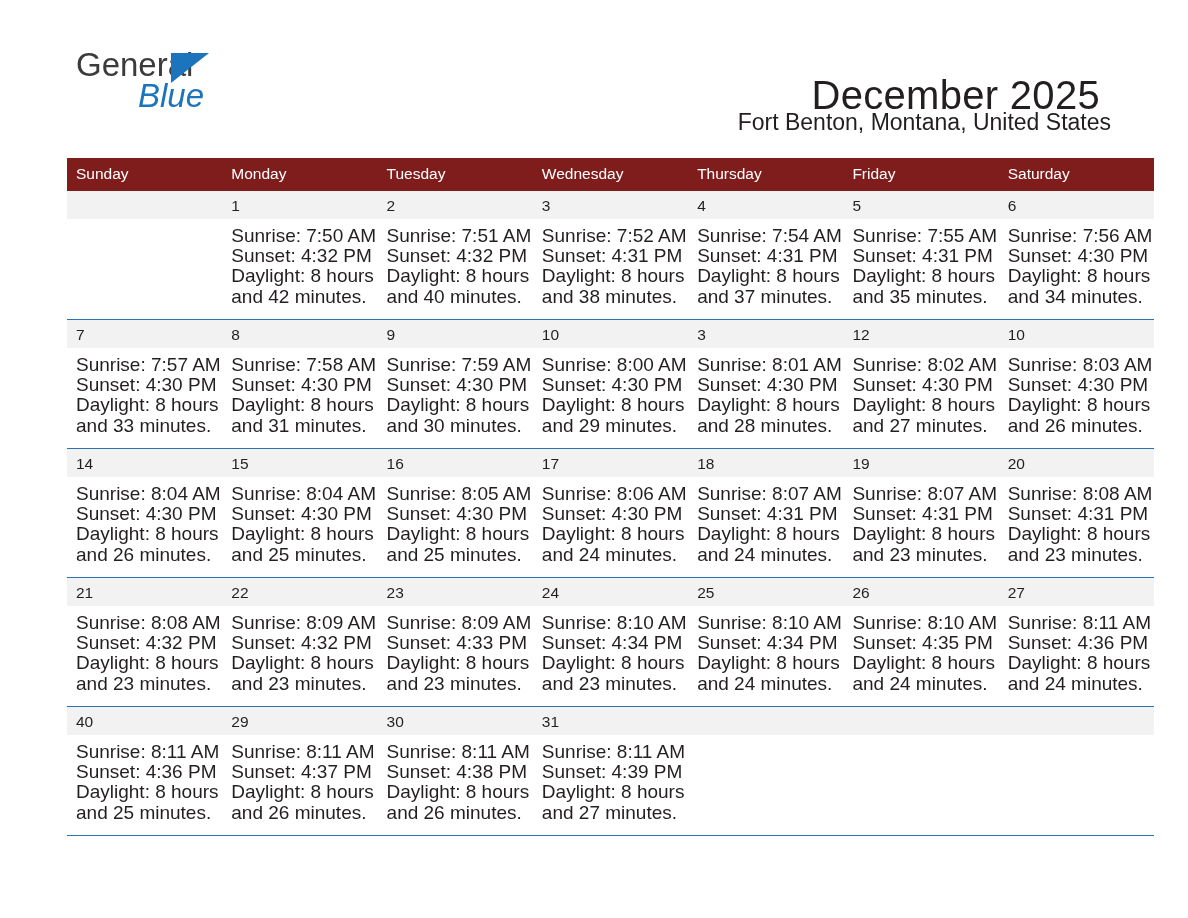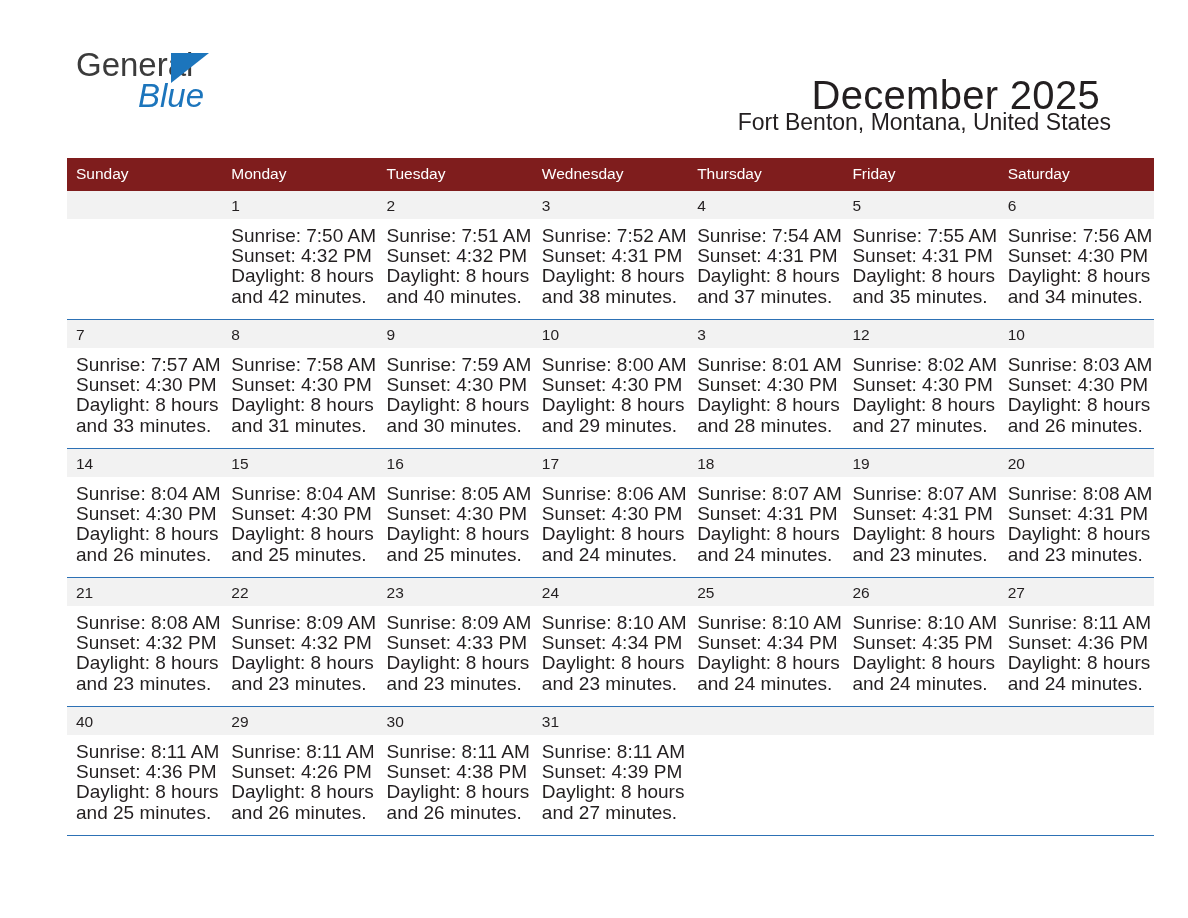--- a/index.html
+++ b/index.html
@@ -468,21 +468,21 @@
                 <div>Daylight: 8 hours</div>
                 <div>and 25 minutes.</div>
               </div>
             </div>
           </td>
           <td>
             <div class="daycell">
               <div class="daynum">29</div>
               <div class="details">
                 <div>Sunrise: 8:11 AM</div>
-                <div>Sunset: 4:26 PM</div>
+                <div>Sunset: 4:37 PM</div>
                 <div>Daylight: 8 hours</div>
                 <div>and 26 minutes.</div>
               </div>
             </div>
           </td>
           <td>
             <div class="daycell">
               <div class="daynum">30</div>
               <div class="details">
                 <div>Sunrise: 8:11 AM</div>

